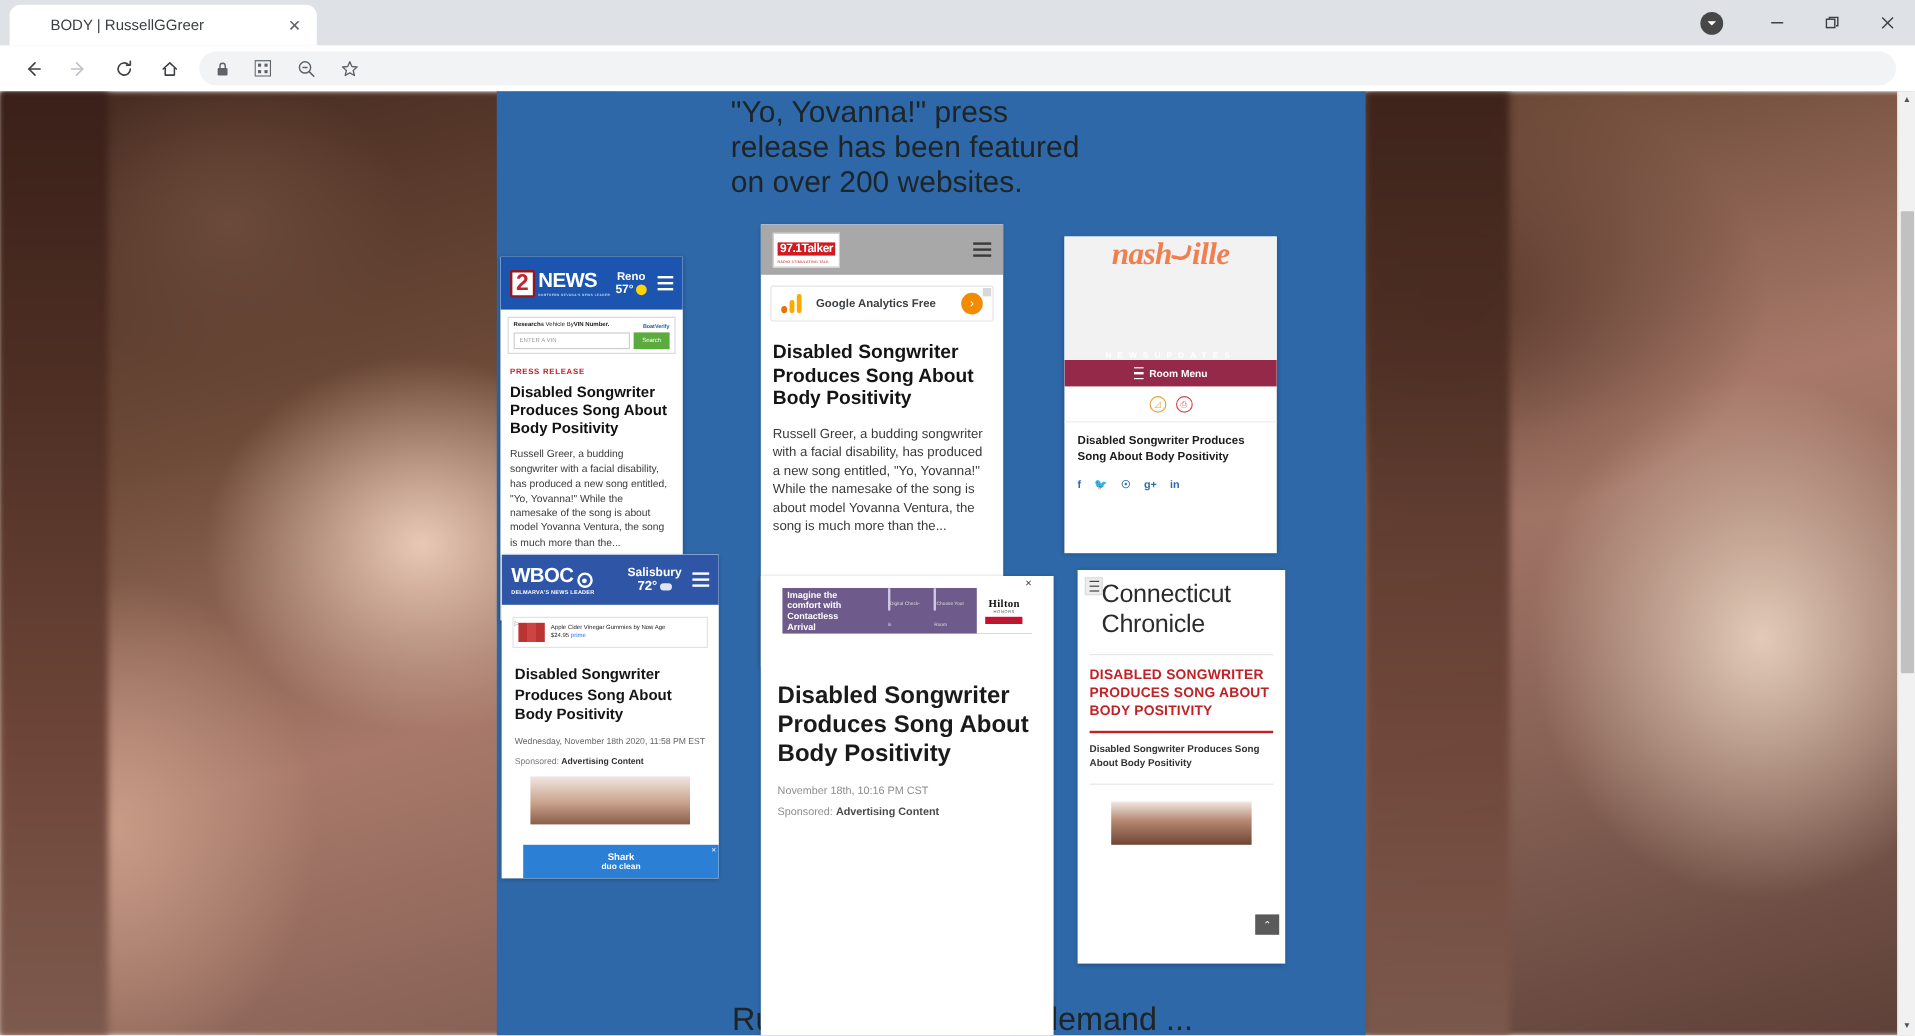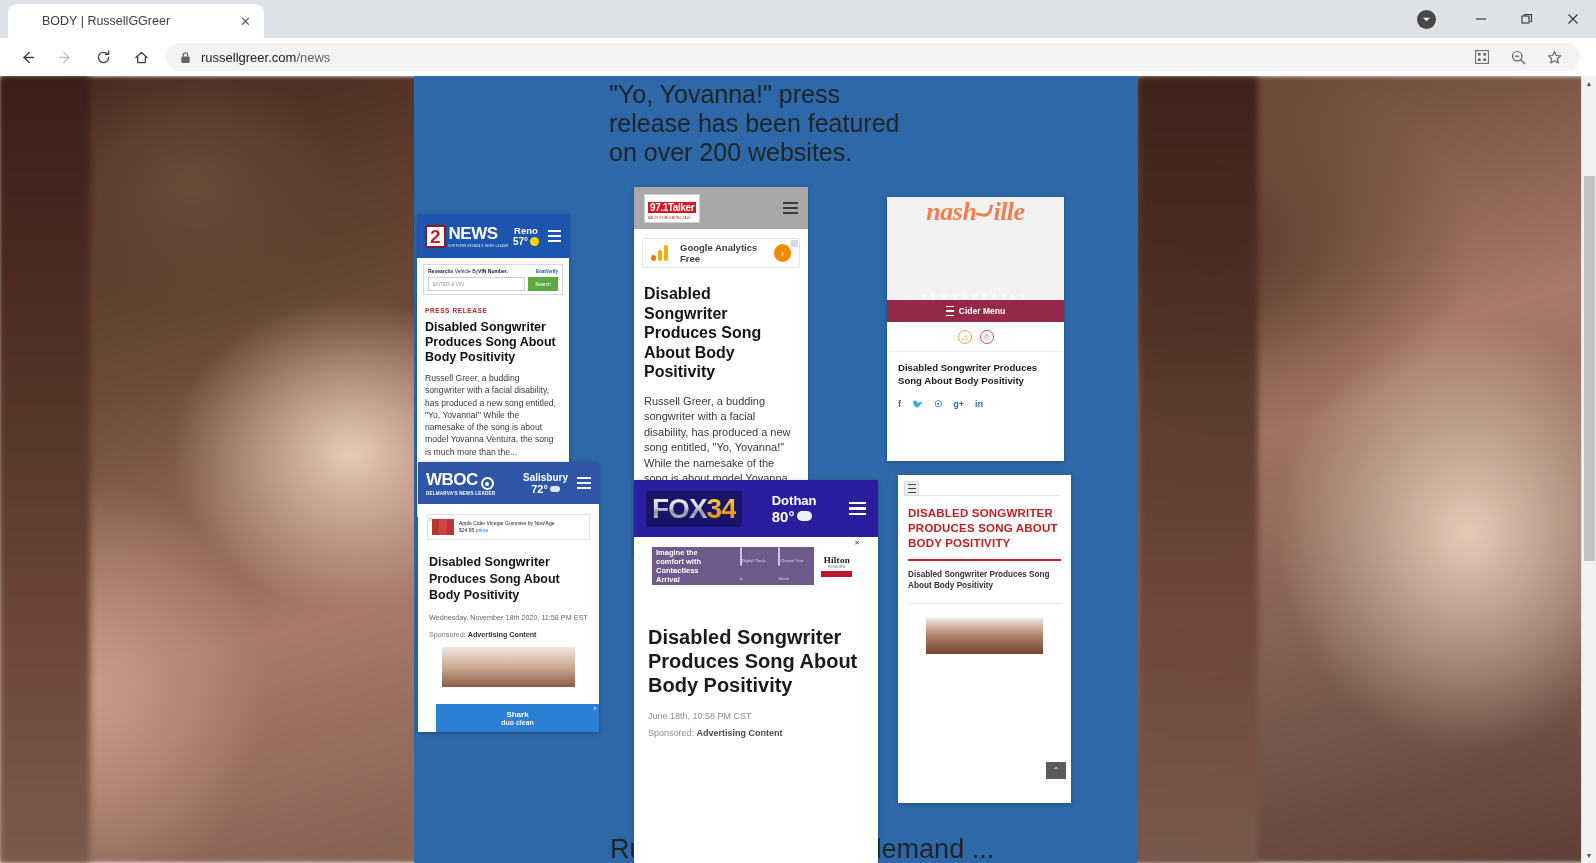--- a/index.html
+++ b/index.html
@@ -161,21 +161,21 @@
   .c1-adbrand { margin-left: auto; font-size: 4.5px; font-weight: 800; color: #1a5ea8; }
   .c1-adrow { display: flex; margin-top: 3px; gap: 3px; }
   .c1-vin { flex: 1; border: 1px solid #cfcfcf; font-size: 5px; color: #9a9a9a; padding: 3px 4px; background:#fff; }
   .c1-search { background: #5bab3f; color: #fff; font-size: 5px; padding: 3px 7px; display: flex; align-items: center; }
   .c1-body { padding: 12px 8px 0 8px; }
   .c1-kicker { color: #c1252c; font-size: 6.5px; font-weight: 800; letter-spacing: .6px; }
   .c1-title { font-size: 12.5px; font-weight: 700; line-height: 15px; color: #111; margin-top: 6px; }
   .c1-para { font-size: 8.6px; line-height: 12.3px; color: #3a3a3a; margin-top: 7px; }
 
   
-  #card-talker { left: 634px; top: 111px; width: 174px; height: 369px; }
+  #card-talker { left: 634px; top: 111px; width: 202px; height: 369px; }
   .c2-head { height: 42px; background: #a8a8a8; display: flex; align-items: center; padding: 0 10px; }
   .c2-logo { background:#ffffff; border:1px solid #d0d0d0; padding:2px 3px; }
   .c2-logo-red { background: #cf1b20; color: #fff; font-weight: 900; font-size: 10px; letter-spacing: -0.4px; padding: 0 2px; line-height: 11px; }
   .c2-logo-sub { display:block; font-size: 3px; color: #b3151a; letter-spacing: .2px; margin-top:1px; }
   .c2-ham { margin-left: auto; color: #3a3a3a; }
   .c2-ham i { width: 15px; height: 2px; }
   .c2-adbar { margin: 9px 8px 0 8px; border: 1px solid #e4e4e4; border-radius: 2px; height: 30px; display: flex; align-items: center; padding: 0 8px; position: relative; }
   .ga-icon { display: flex; align-items: flex-end; gap: 2px; height: 16px; }
   .ga-icon span { display: block; width: 4px; background: #f9ab00; border-radius: 2px; }
   .ga-icon .b1 { height: 6px; background: #e8710a; border-radius: 50%; width: 5px; }
@@ -353,21 +353,20 @@
         </svg>
     </span>
 
     <div class="omnibox">
       <span class="lock">
         <svg width="11" height="13" viewBox="0 0 12 14">
           <rect x="1.5" y="6" width="9" height="7" rx="1" fill="#5f6368"></rect>
           <path d="M3.6 6 V4.2 a2.4 2.4 0 0 1 4.8 0 V6" fill="none" stroke="#5f6368" stroke-width="1.3"></path>
         </svg>
       </span>
-      <span class="url"><span>russellgreer.com</span><span class="path">/news</span></span>
       <span class="omni-actions">
         <span class="tb-icon">
           <svg width="14" height="14" viewBox="0 0 14 14">
             <rect x="0.6" y="0.6" width="12.8" height="12.8" fill="none" stroke="#5f6368" stroke-width="1"></rect>
             <rect x="3" y="3" width="2.6" height="2.6" fill="#5f6368"></rect>
             <rect x="8.4" y="3" width="2.6" height="2.6" fill="#5f6368"></rect>
             <rect x="3" y="8.4" width="2.6" height="2.6" fill="#5f6368"></rect>
             <rect x="8.4" y="8.4" width="2.6" height="2.6" fill="#5f6368"></rect>
           </svg>
         </span>
@@ -471,21 +470,21 @@
           <span>ille</span>
         </div>
         <div class="c3-logo-sub">NEWSUPDATES</div>
       </div>
       <div class="c3-menubar">
         <span class="hamb">
             <i></i>
             <i></i>
             <i></i>
           </span>
-        <span>Cider Menu</span>
+        <span>Room Menu</span>
       </div>
       <div class="c3-icons">
         <span class="c3-circ">◿</span>
         <span class="c3-circ red">⎙</span>
       </div>
       <div class="c3-title">Disabled Songwriter Produces Song About Body Positivity</div>
       <div class="c3-social">
         <span>f</span>
         <span>🐦</span>
         <span>☉</span>
@@ -528,69 +527,52 @@
       <div class="c4-spons"><span>Sponsored:</span> <b>Advertising Content</b></div>
       <div class="c4-photo"></div>
       <div class="c4-banner">
         <span class="c4-bx">✕</span>
         <span class="b1">Shark</span>
         <span class="b2">duo clean</span>
       </div>
     </div>
 
     <div class="card" id="card-fox">
-      <div class="c5-head">
-        <span class="c5-logo">
-          <span class="c5-fox">FOX</span>
-            <span class="c5-34">34</span>
-        </span>
-        <span class="c5-city">
-          <div>Dothan</div>
-          <div class="c5-temp">
-              <span>80°</span>
-              <i class="c5-cloud"></i>
-            </div>
-        </span>
-        <span class="hamb c5-ham">
-            <i></i>
-            <i></i>
-            <i></i>
-          </span>
-      </div>
       <div class="c5-ad">
         <span class="c5-adx">✕</span>
         <span class="c5-adleft">
           <span>Imagine the</span><br>
           <span>comfort with</span><br>
           <span>Contactless Arrival</span>
         </span>
         <span class="c5-adicons">
           <span><span class="c5-adicon"></span><span class="c5-adicon-lbl">Digital Check-in</span></span>
           <span><span class="c5-adicon"></span><span class="c5-adicon-lbl">Choose Your Room</span></span>
         </span>
         <span class="c5-hilton">
           <b>Hilton</b>
           <span>HONORS</span>
           <span class="c5-learn">learn more</span>
         </span>
       </div>
       <div class="c5-title">Disabled Songwriter Produces Song About Body Positivity</div>
-      <div class="c5-date">June 18th, 10:58 PM CST</div>
+      <div class="c5-date">November 18th, 10:16 PM CST</div>
       <div class="c5-spons"><span>Sponsored:</span> <b>Advertising Content</b></div>
     </div>
 
     <div class="card" id="card-ct">
       <div class="c6-top">
         <span class="c6-ham">
             <span class="hamb">
               <i></i>
               <i></i>
               <i></i>
             </span>
           </span>
+        <div class="c6-name">Connecticut Chronicle</div>
       </div>
       <div class="c6-rule"></div>
       <div class="c6-head">DISABLED SONGWRITER PRODUCES SONG ABOUT BODY POSITIVITY</div>
       <div class="c6-bar"></div>
       <div class="c6-sub">Disabled Songwriter Produces Song About Body Positivity</div>
       <div class="c6-rule2"></div>
       <div class="c6-photo"></div>
       <span class="c6-top-btn">⌃</span>
     </div>
 

